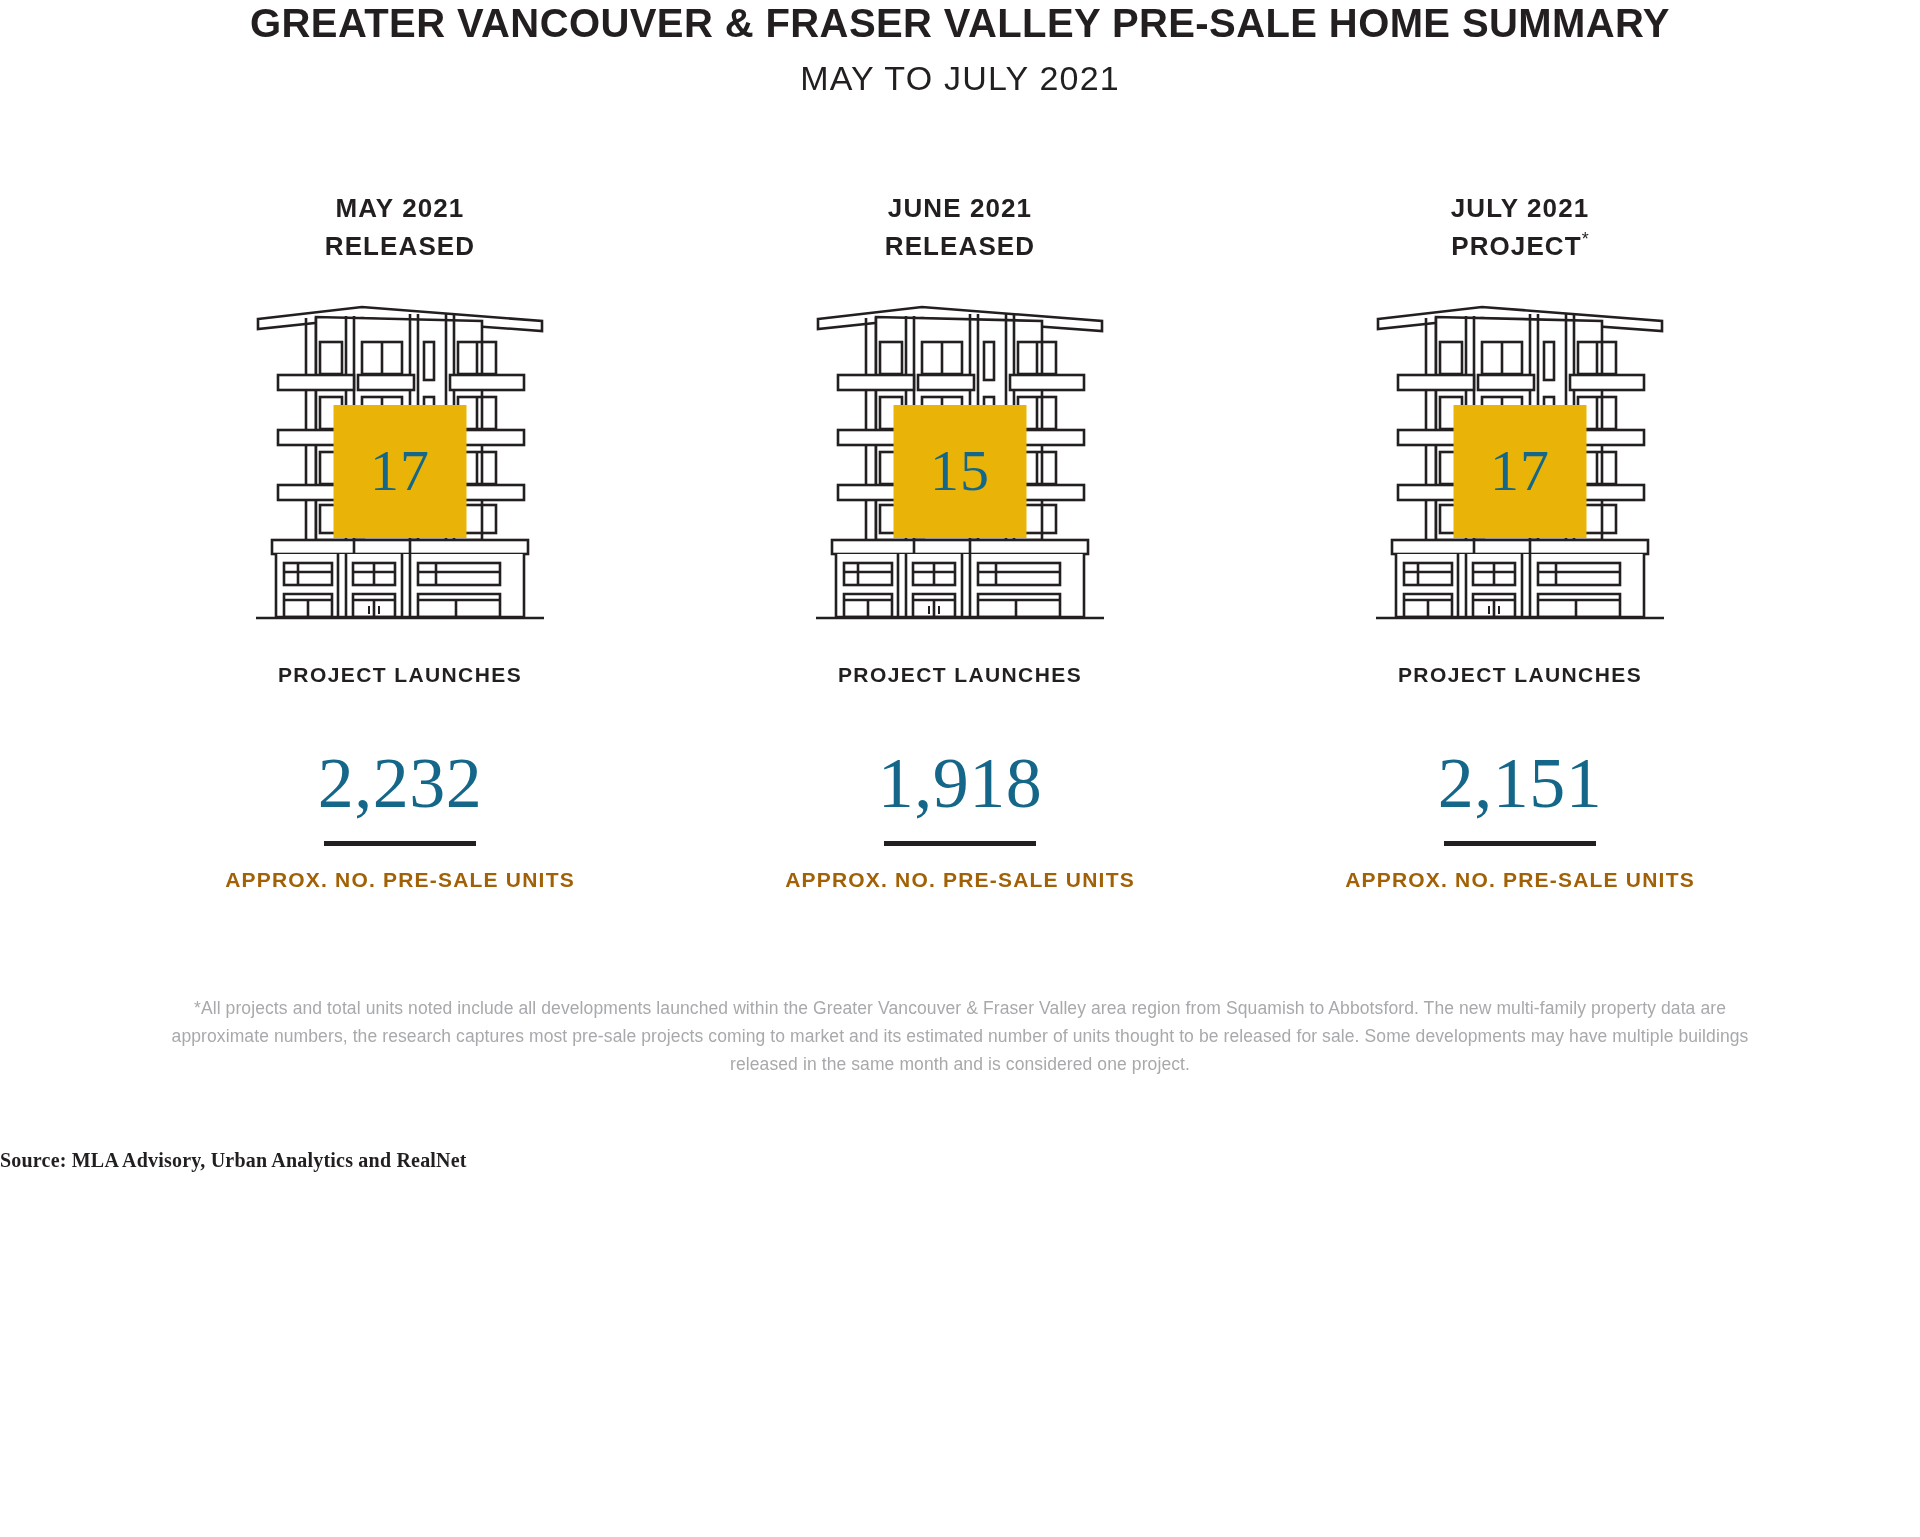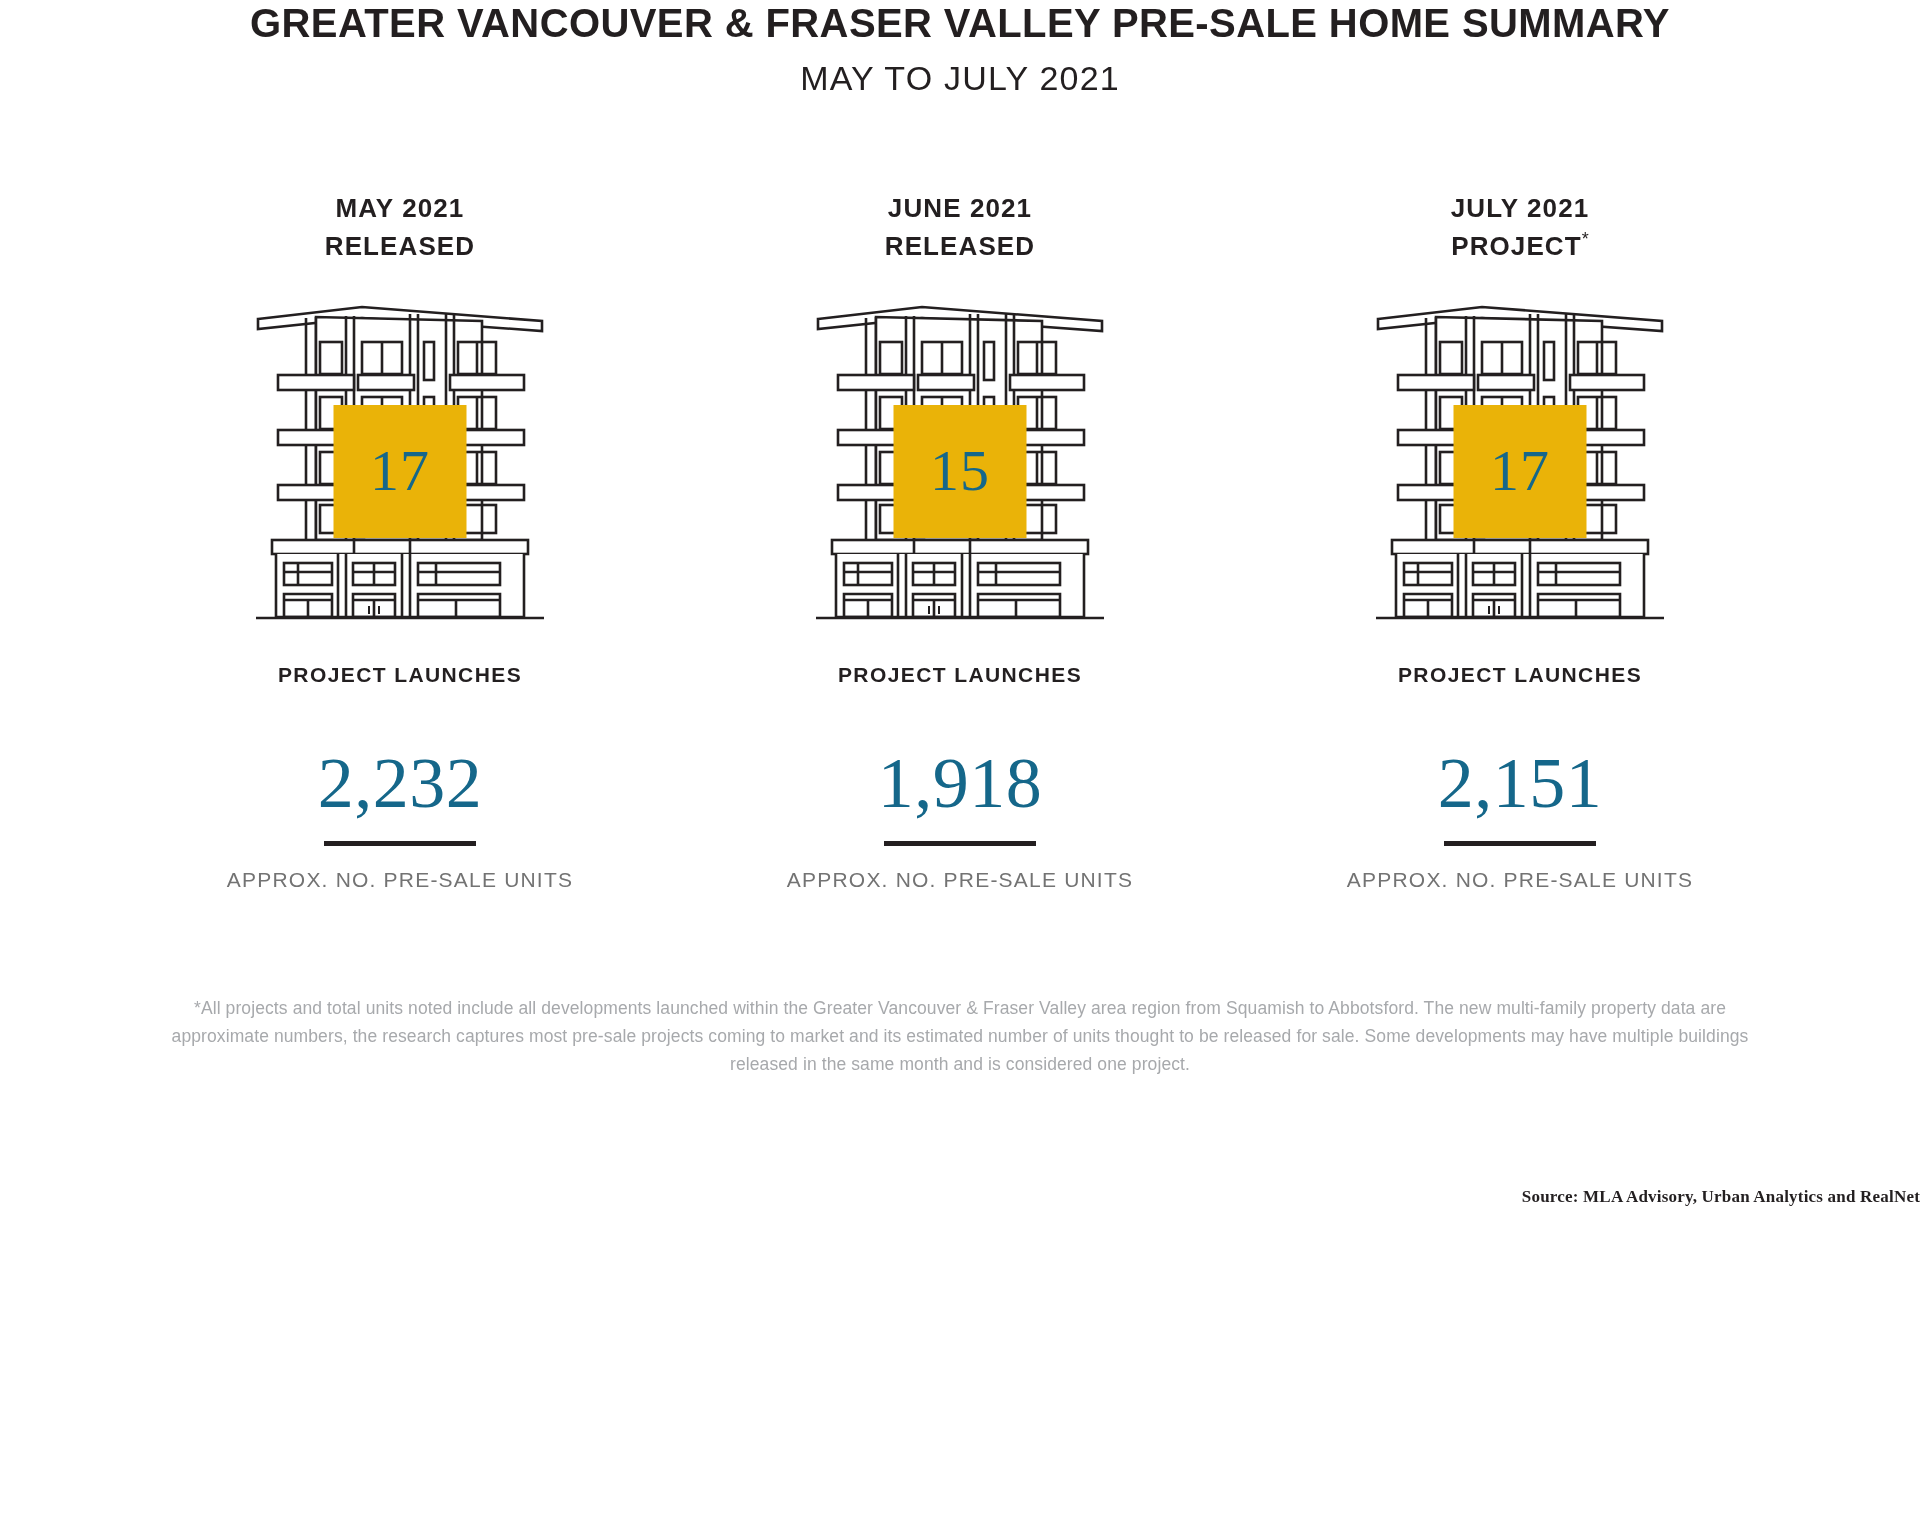--- a/index.html
+++ b/index.html
@@ -126,43 +126,43 @@
   }
   .units-rule {
     width: 152px;
     height: 5px;
     background: #231f20;
     margin: 22px 0 0 0;
   }
   .units-label {
     margin-top: 22px;
     font-size: 21px;
-    font-weight: 400;
+    font-weight: 700;
     letter-spacing: 1.2px;
-    color: #737373;
+    color: #a16207;
     white-space: nowrap;
   }
 
   
   .footnote {
     margin: 102px auto 0 auto;
     width: 1610px;
     text-align: center;
     font-size: 17.5px;
     line-height: 1.62;
     color: #a7a9ac;
     letter-spacing: 0.1px;
   }
 
   .source {
-    margin-top: 108px;
-    text-align: right;
+    margin-top: 70px;
+    text-align: left;
     font-family: "Liberation Serif", serif;
     font-weight: 700;
-    font-size: 17px;
+    font-size: 20px;
     color: #231f20;
     letter-spacing: 0.2px;
   }
 </style>
 </head>
 <body>
 
 <div class="page">
 
   <div class="header">

